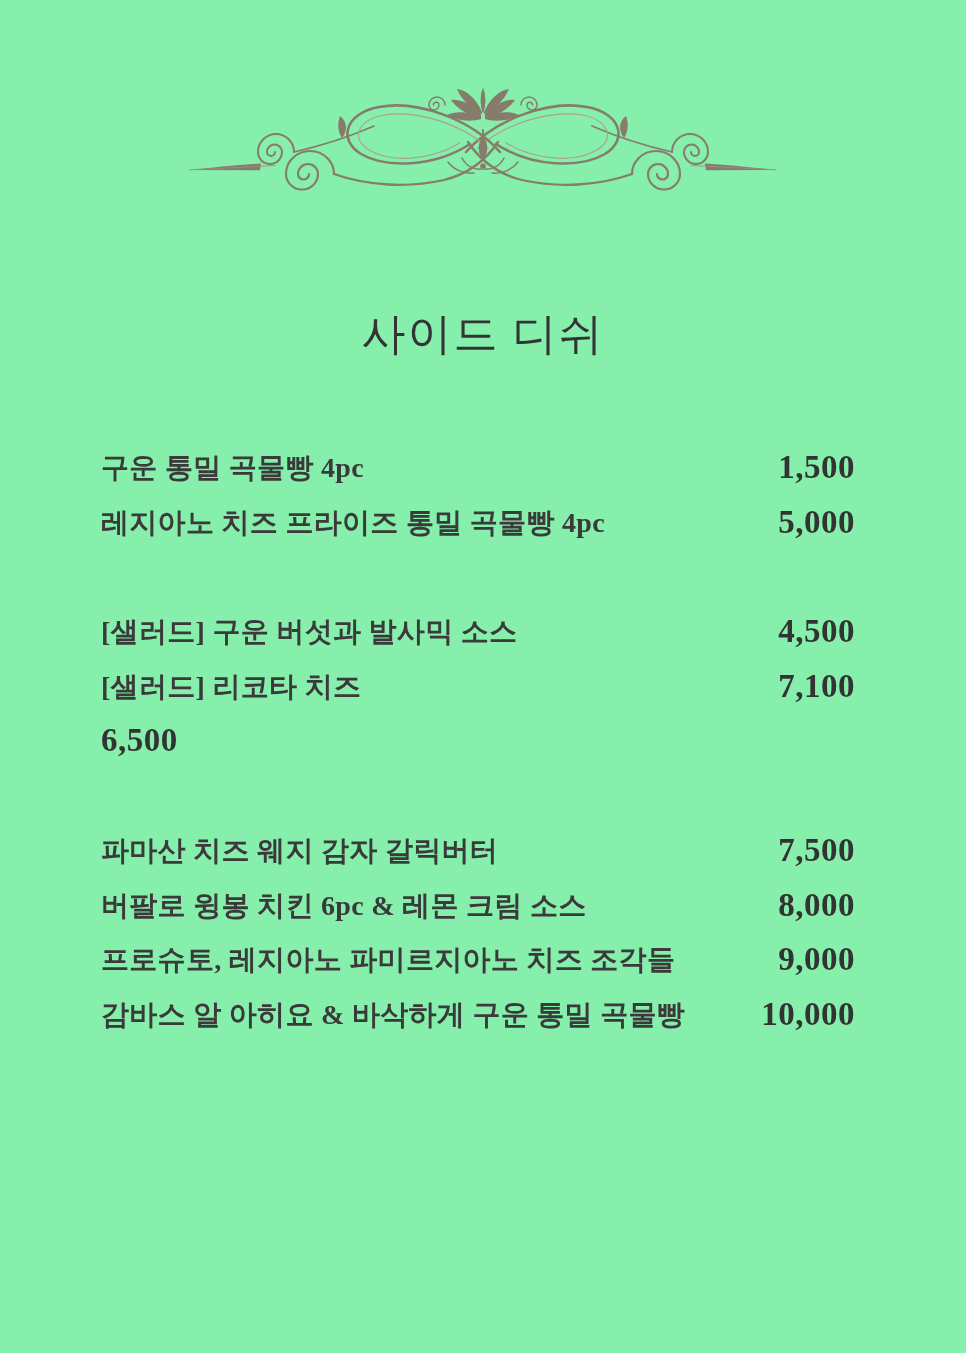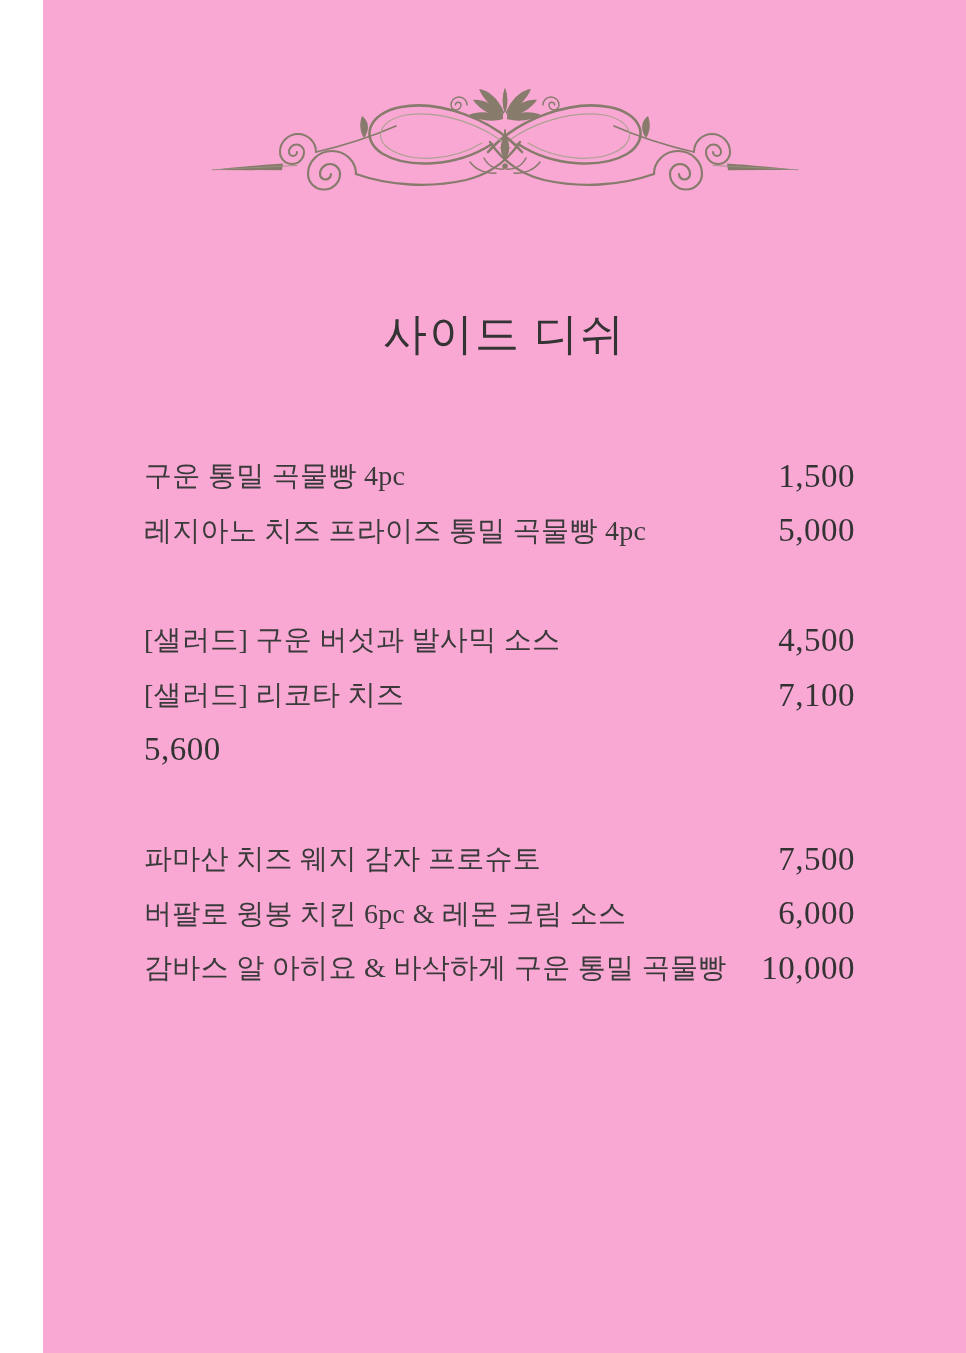--- a/index.html
+++ b/index.html
@@ -8,22 +8,21 @@
     width: 966px;
     height: 1353px;
     position: relative;
     overflow: hidden;
     font-family: "Liberation Serif", "DejaVu Serif", serif;
     color: #383838;
   }
   .page {
     position: absolute;
     inset: 0;
-    background: #f9a8d4;
-    margin-left: 43px;
+    background: #86efac;
   }
   .flourish-wrap {
     position: absolute;
     top: 86px;
     left: 50%;
     transform: translateX(-50%);
     width: 590px;
     height: 114px;
   }
   .flourish-wrap svg { display: block; width: 100%; height: 100%; }
@@ -43,21 +42,21 @@
     position: absolute;
     top: 449px;
     left: 101px;
     right: 111px;
   }
   .menu-group + .menu-group { margin-top: 55px; }
   .menu-row {
     height: 54.6px;
     display: flex;
     justify-content: space-between;
-    align-items: center;
+    font-weight: bold;
   }
   .item-name {
     font-size: 28px;
     letter-spacing: 0.3px;
     color: #3a3a3a;
     white-space: nowrap;
   }
   .item-price {
     font-size: 33px;
     color: #333333;
@@ -130,32 +129,36 @@
     <div class="menu-group">
       <div class="menu-row">
         <span class="item-name">[샐러드] 구운 버섯과 발사믹 소스</span>
         <span class="item-price">4,500</span>
       </div>
       <div class="menu-row">
         <span class="item-name">[샐러드] 리코타 치즈</span>
         <span class="item-price">7,100</span>
       </div>
       <div class="menu-row">
-        <span class="item-price">5,600</span>
+        <span class="item-price">6,500</span>
       </div>
     </div>
 
     <div class="menu-group">
       <div class="menu-row">
-        <span class="item-name">파마산 치즈 웨지 감자 프로슈토</span>
+        <span class="item-name">파마산 치즈 웨지 감자 갈릭버터</span>
         <span class="item-price">7,500</span>
       </div>
       <div class="menu-row">
         <span class="item-name">버팔로 윙봉 치킨 6pc &amp; 레몬 크림 소스</span>
-        <span class="item-price">6,000</span>
+        <span class="item-price">8,000</span>
+      </div>
+      <div class="menu-row">
+        <span class="item-name">프로슈토, 레지아노 파미르지아노 치즈 조각들</span>
+        <span class="item-price">9,000</span>
       </div>
       <div class="menu-row">
         <span class="item-name">감바스 알 아히요 &amp; 바삭하게 구운 통밀 곡물빵</span>
         <span class="item-price">10,000</span>
       </div>
     </div>
 
   </div>
 </div>
 

